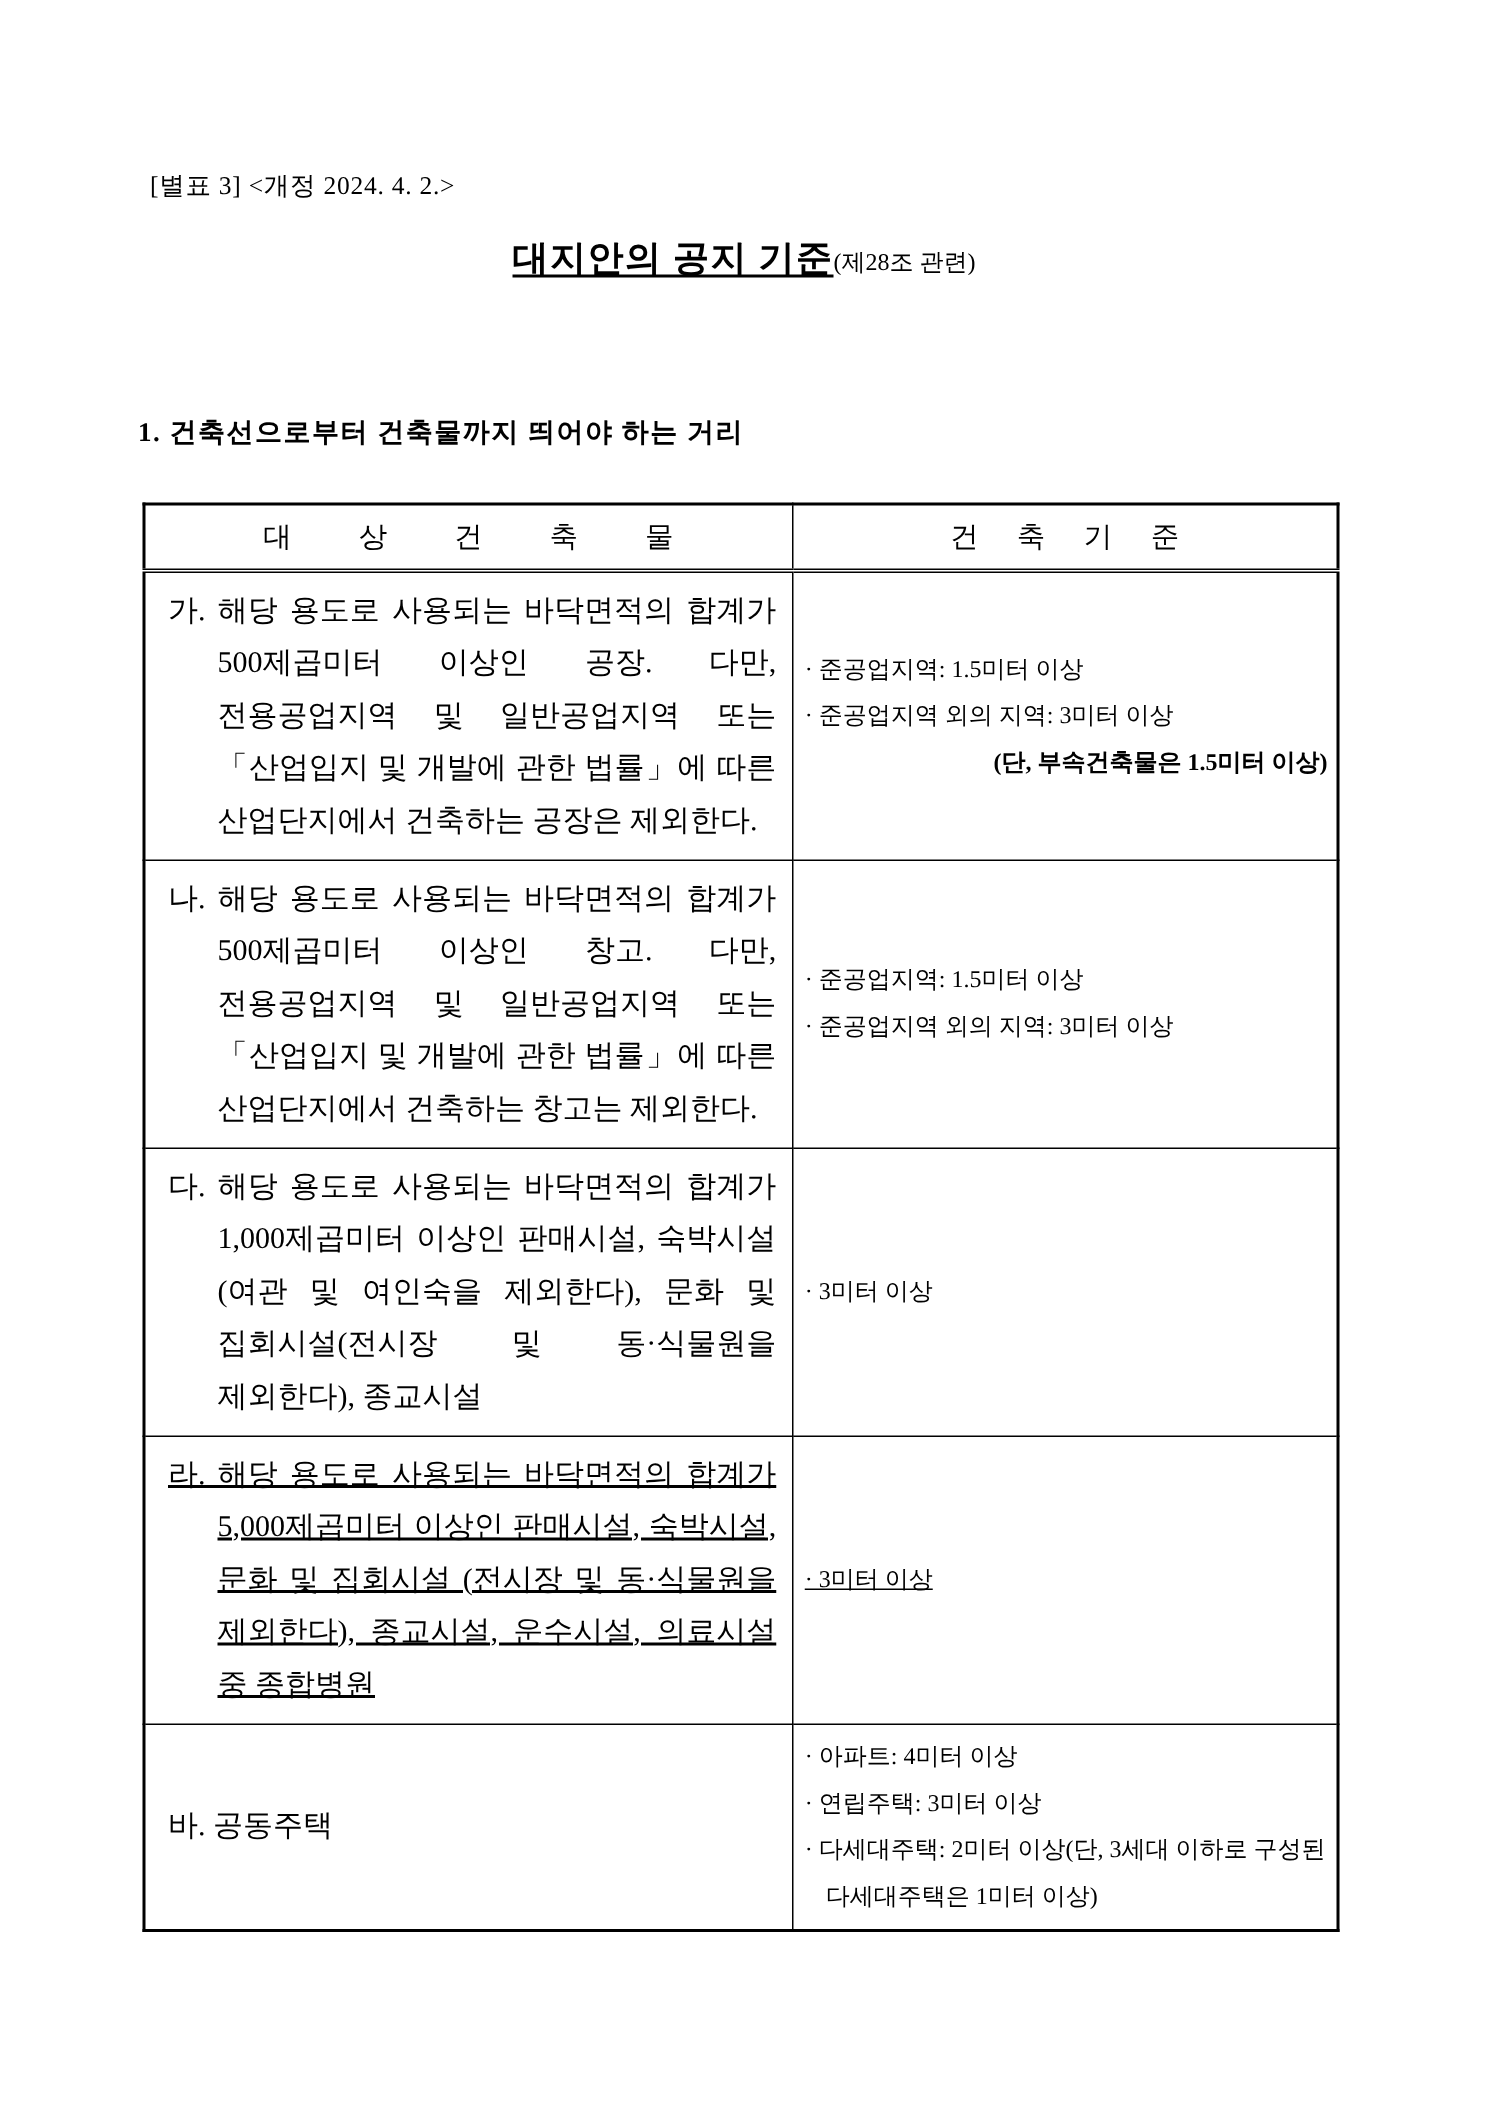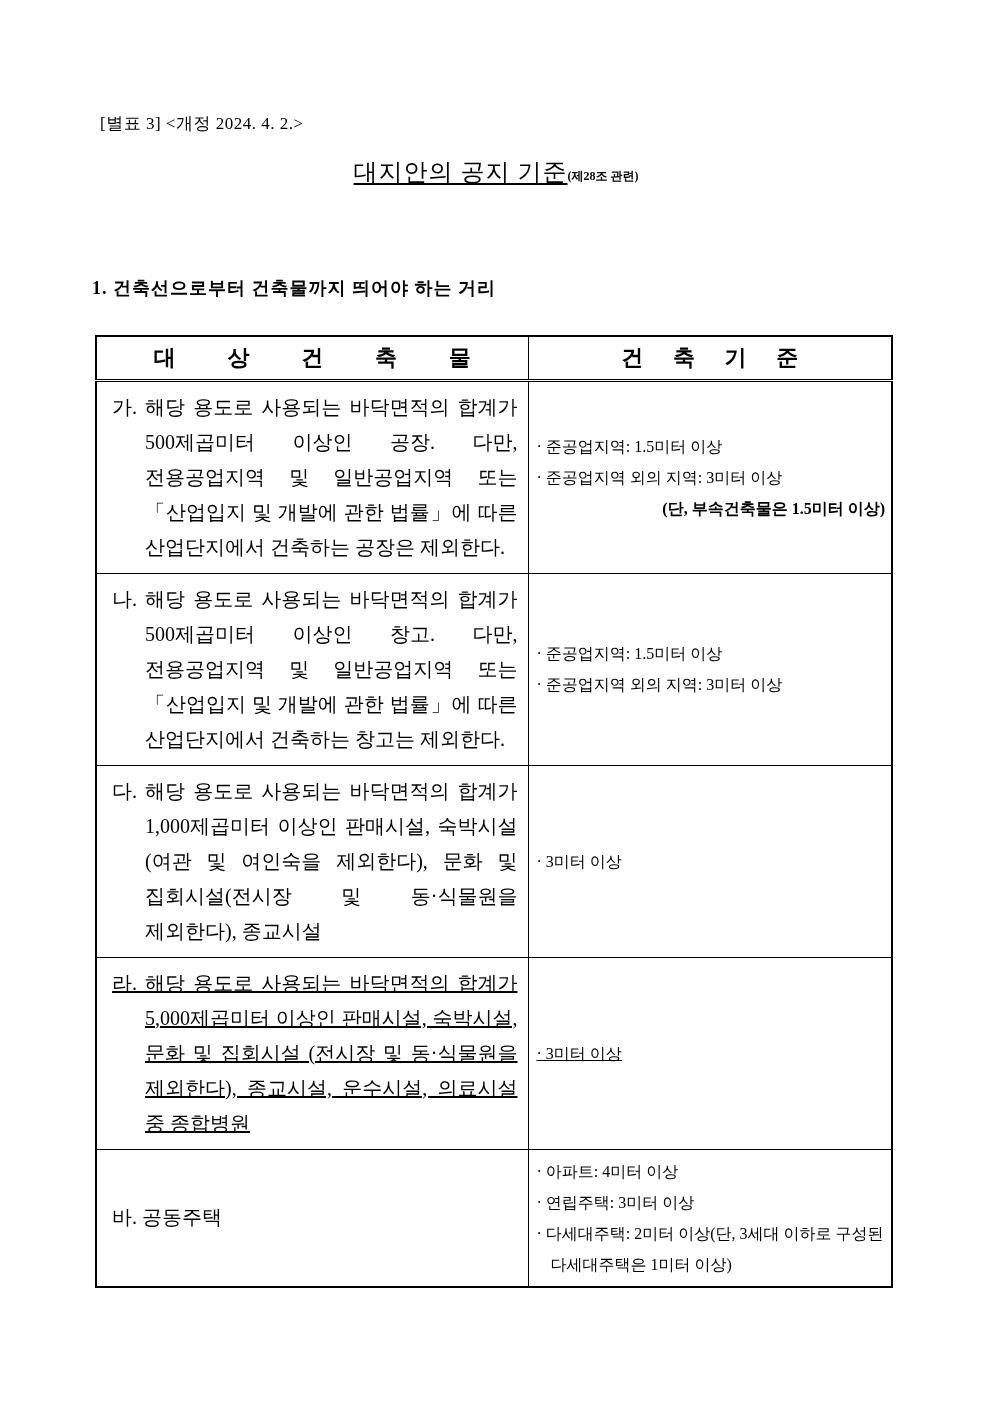--- a/index.html
+++ b/index.html
@@ -24,28 +24,28 @@
   .title-block {
     position: absolute;
     left: 0;
     top: 156px;
     width: 100%;
     text-align: center;
     white-space: nowrap;
   }
   .doc-title {
     font-size: 24px;
-    font-weight: normal;
+    font-weight: bold;
     text-decoration: underline;
     text-underline-offset: 3px;
     letter-spacing: 1px;
   }
   .doc-title-note {
-    font-size: 12px;
-    font-weight: bold;
+    font-size: 16px;
+    font-weight: normal;
     text-decoration: none;
     margin-top: 15px;
   }
   .section-heading {
     position: absolute;
     left: 92px;
     top: 276px;
     font-size: 18px;
     font-weight: bold;
     letter-spacing: 1px;
@@ -63,24 +63,23 @@
   }
   .doc-table col.c-target { width: 432px; }
   .doc-table col.c-standard { width: 364px; }
   .doc-table th, .doc-table td {
     border: 1px solid #000;
     vertical-align: middle;
     font-weight: normal;
   }
   .doc-table thead th {
     height: 44px;
-    font-size: 22px;
+    font-size: 19px;
     text-align: center;
     border-bottom: 3px double #000;
-    font-weight: bold;
   }
   th.th-target { word-spacing: 2.1em; }
   th.th-standard { word-spacing: 1.1em; }
   td.target-cell {
     padding: 8px 10px 8px 15px;
     font-size: 20px;
     line-height: 35px;
   }
   .target-text {
     text-align: justify;

